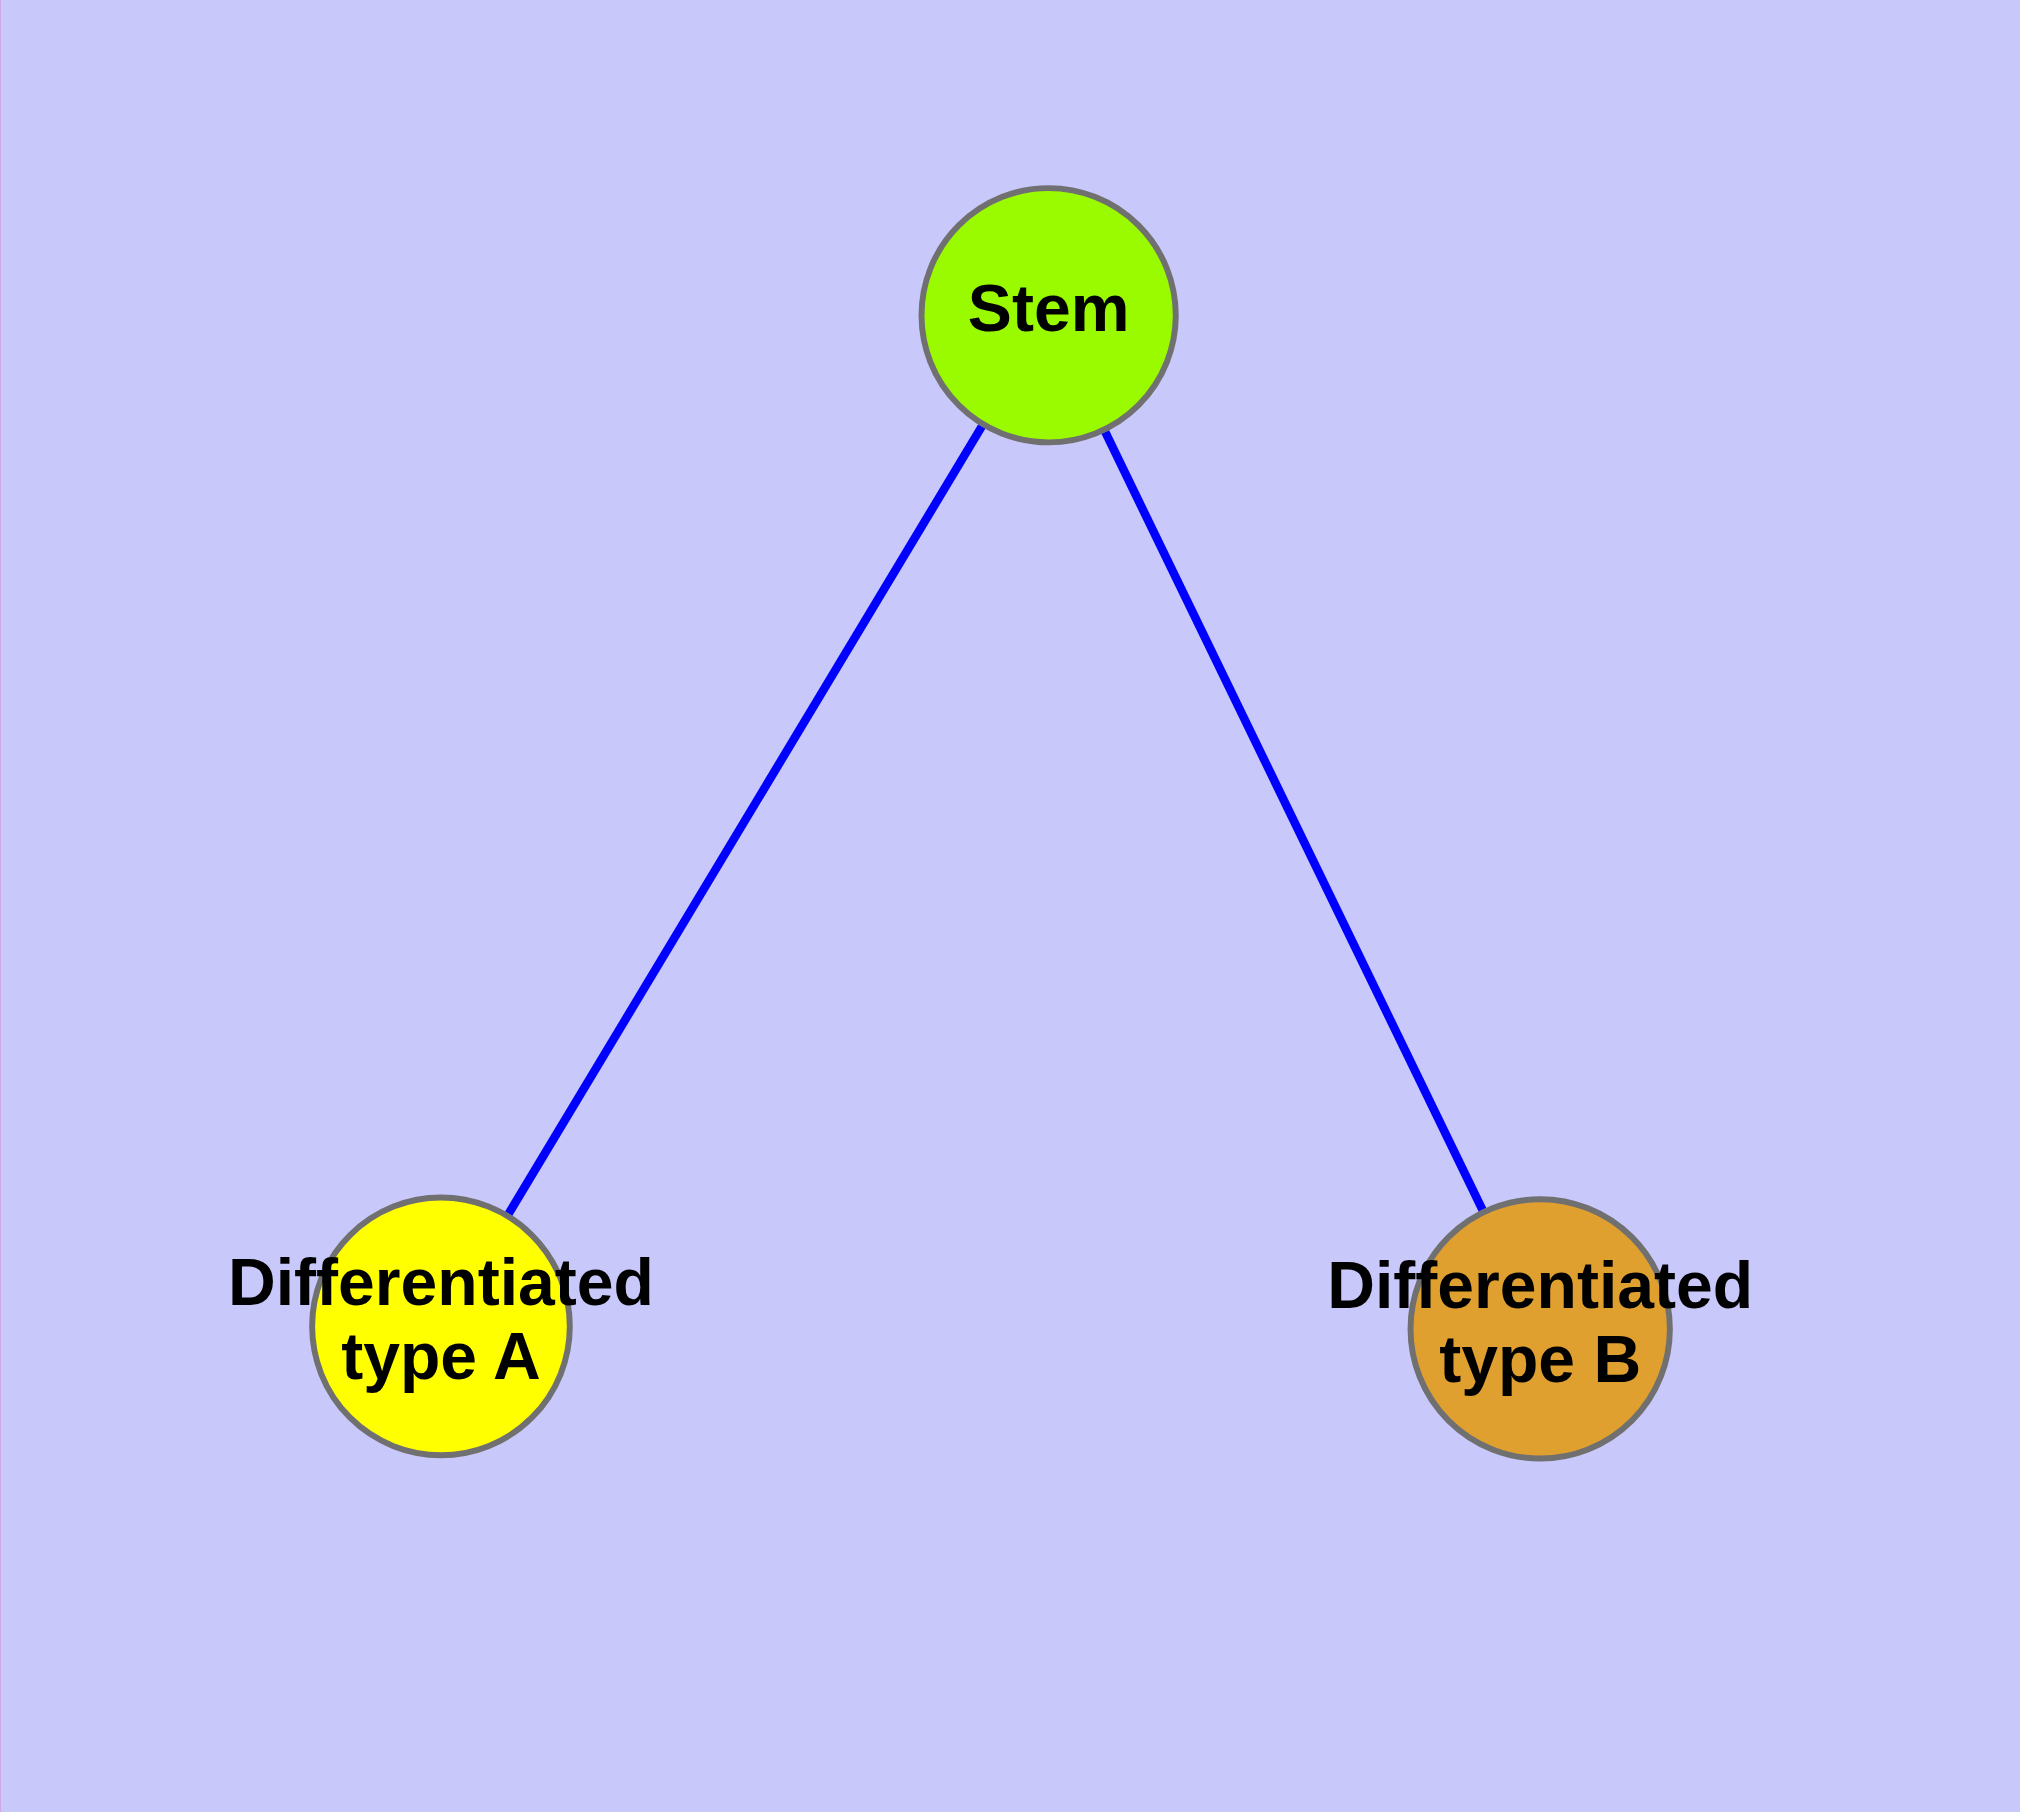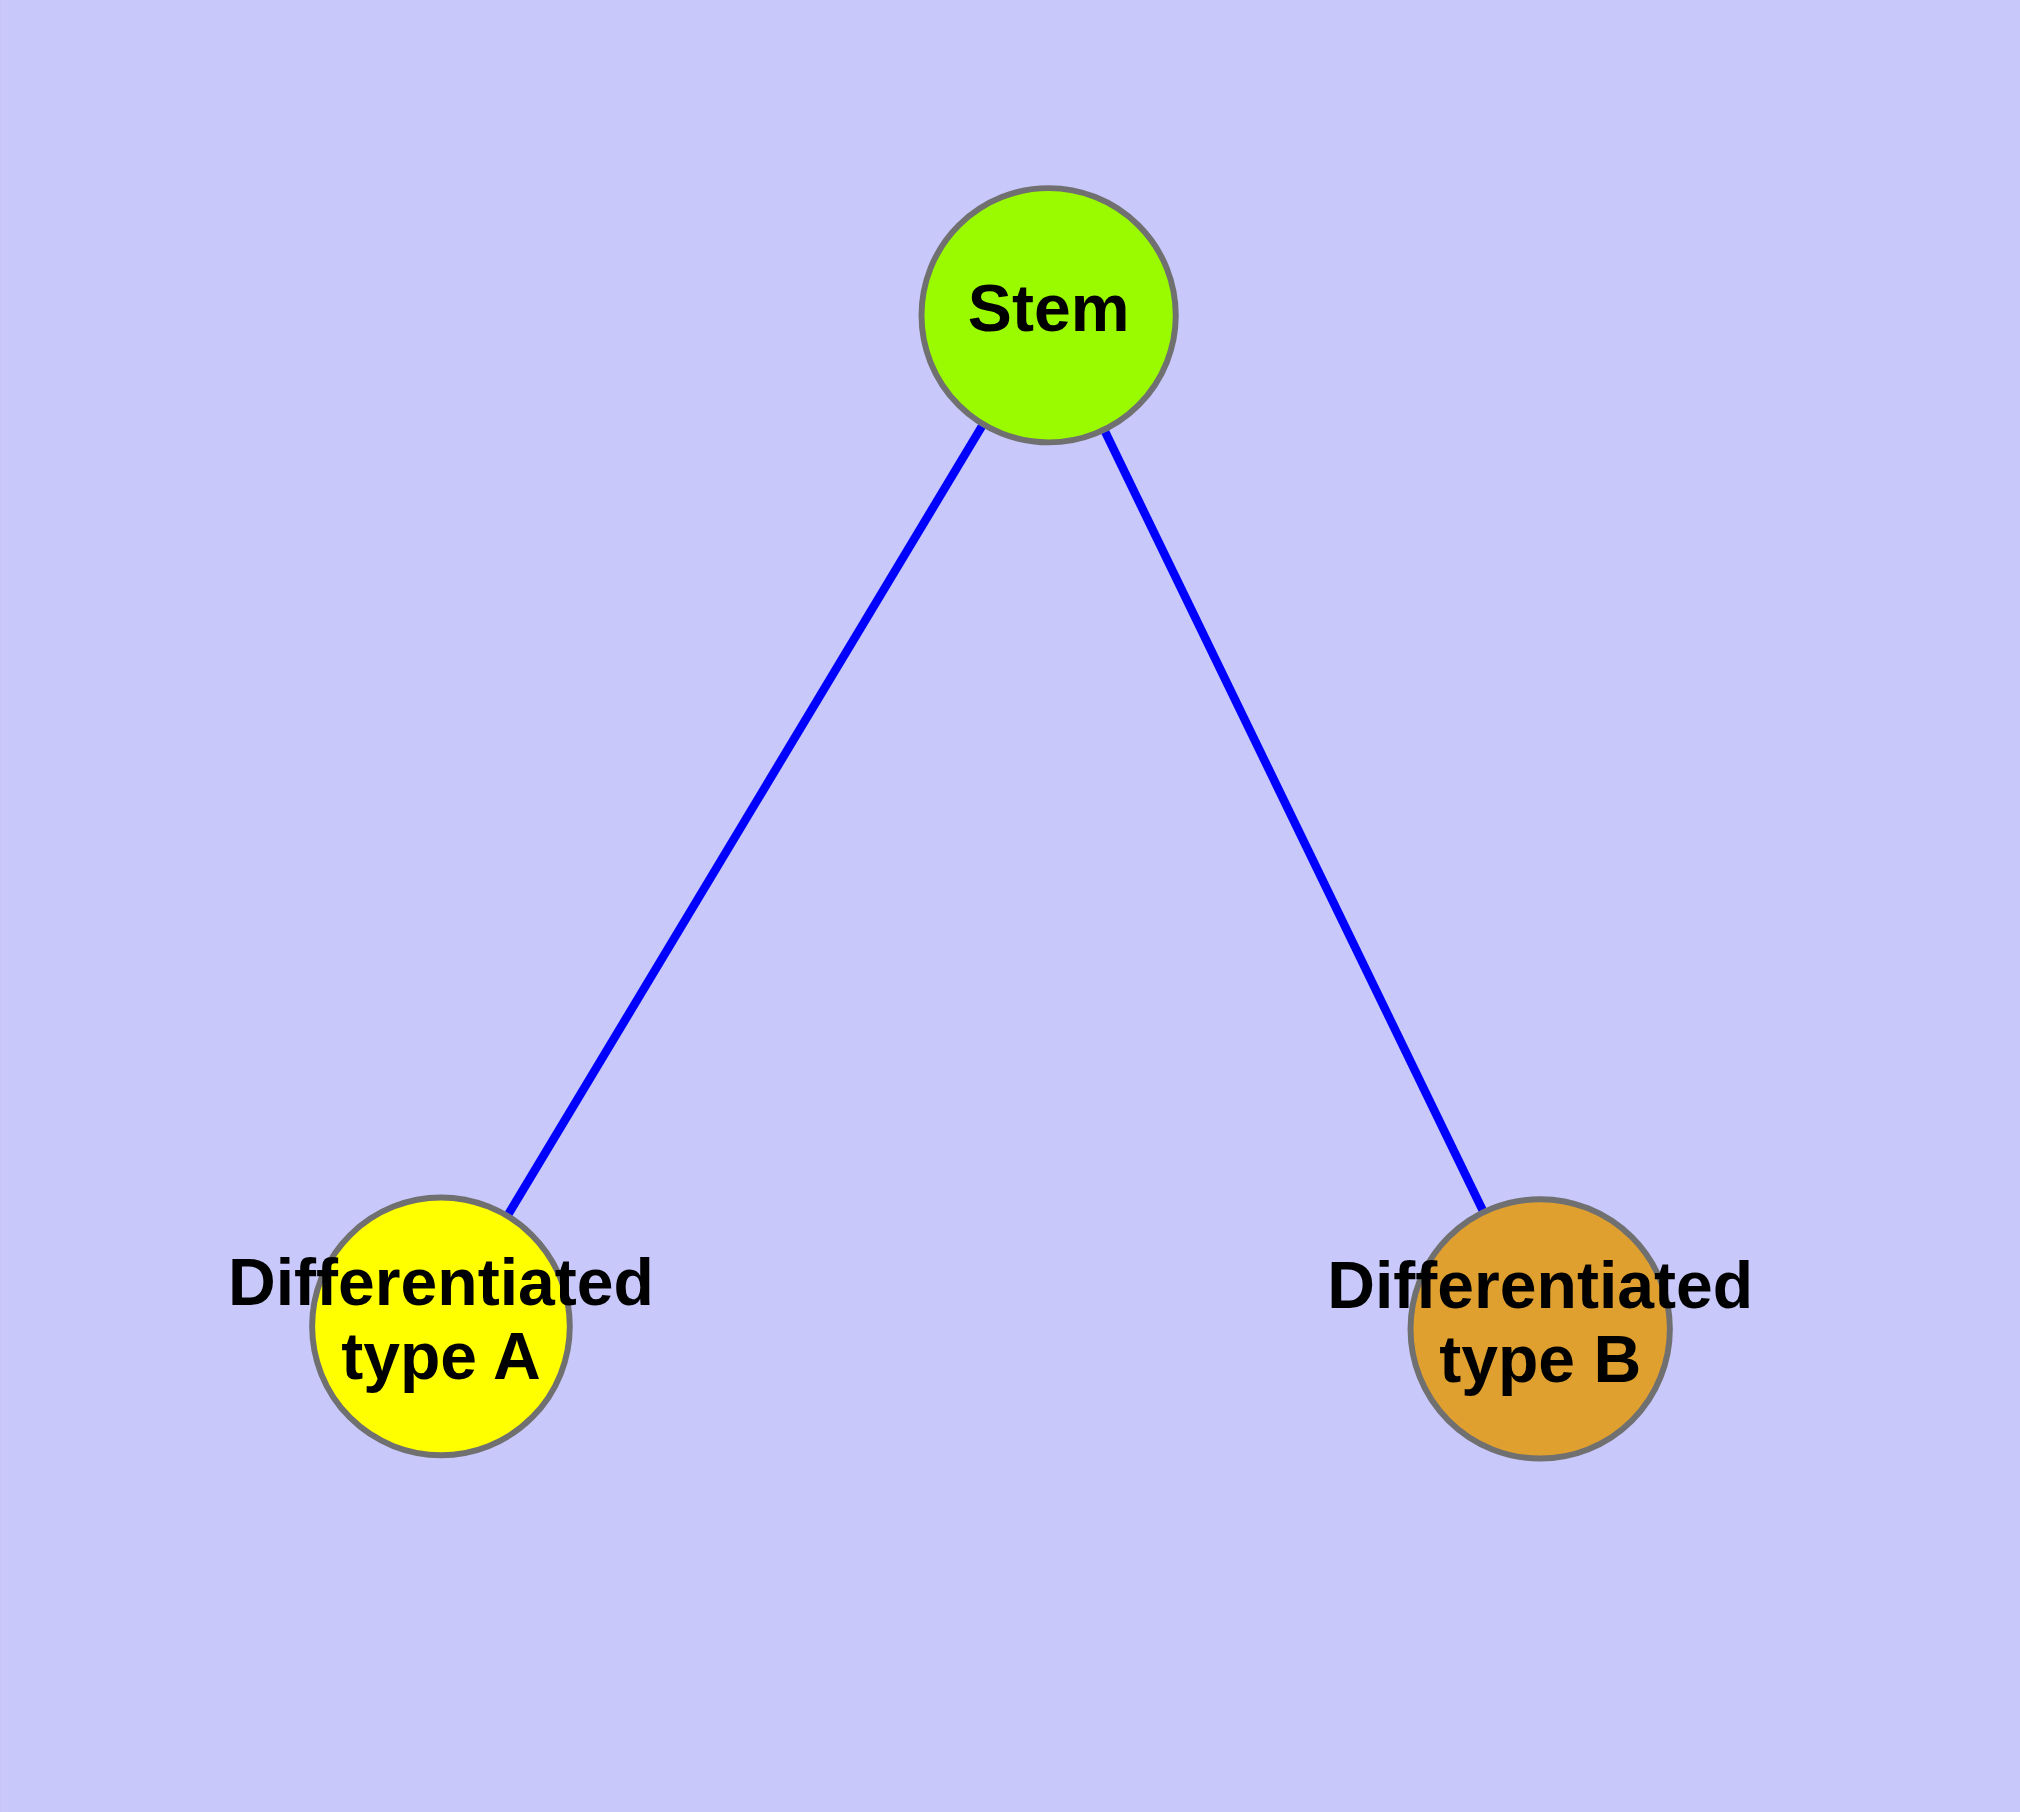--- a/index.html
+++ b/index.html
@@ -9,21 +9,21 @@
   body {
     width: 2021px;
     height: 1812px;
     overflow: hidden;
     font-family: "Liberation Sans", sans-serif;
   }
   #graph-canvas {
     position: relative;
     width: 1725px;
     height: 1812px;
-    background: #c4b5fd;
+    background: #ec4899;
   }
   #graph-svg {
     position: absolute;
     top: 0;
     left: 0;
     width: 2021px;
     height: 1812px;
     display: block;
   }
   .node-label {

